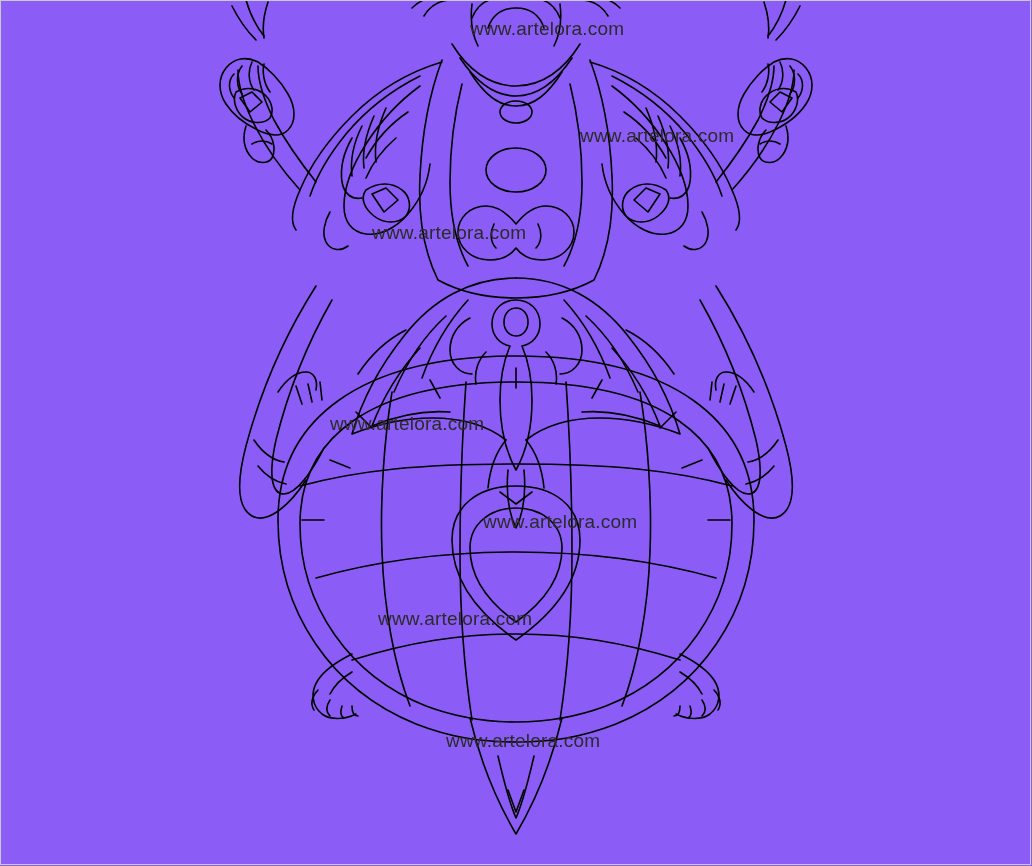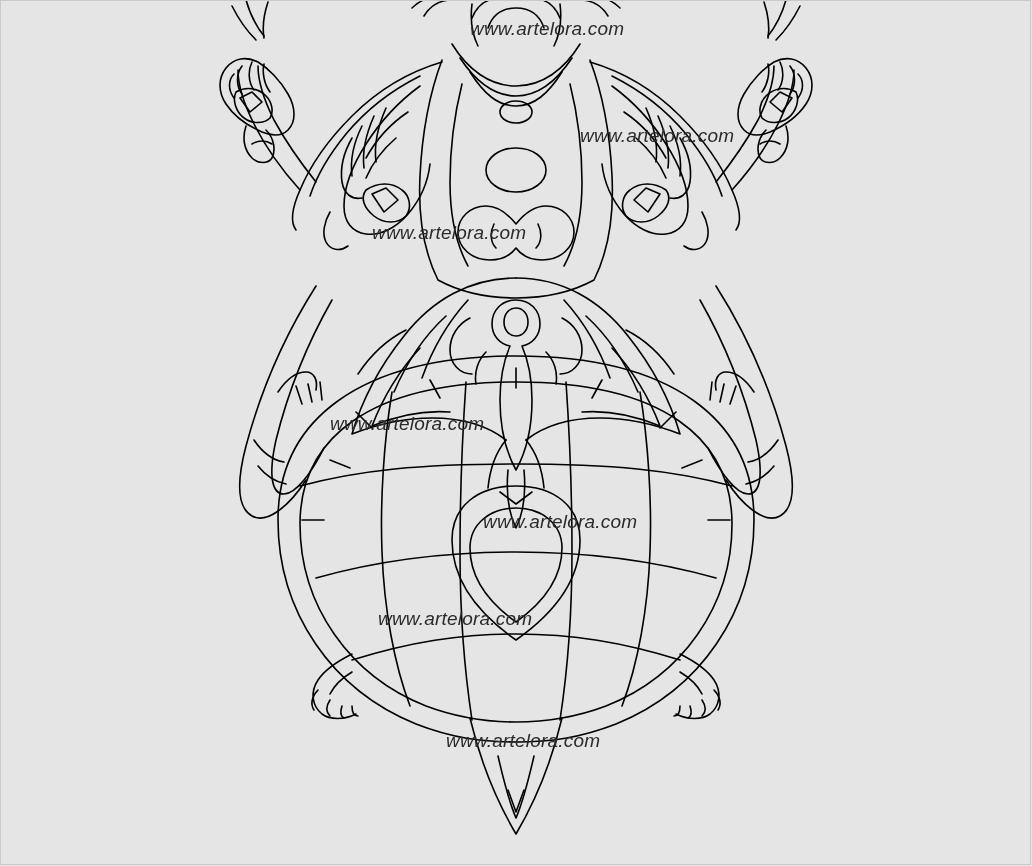--- a/index.html
+++ b/index.html
@@ -7,23 +7,22 @@
     padding: 0;
     background: #ffffff;
   }
   body {
     font-family: "Liberation Sans", sans-serif;
   }
   #page {
     position: relative;
     width: 1032px;
     height: 866px;
-    background: #e5e5e5;
+    background: #8b5cf6;
     overflow: hidden;
-    font-style: italic;
   }
   #artwork {
     position: absolute;
     left: 0;
     top: 0;
     width: 1032px;
     height: 866px;
   }
   #artwork svg {
     display: block;

